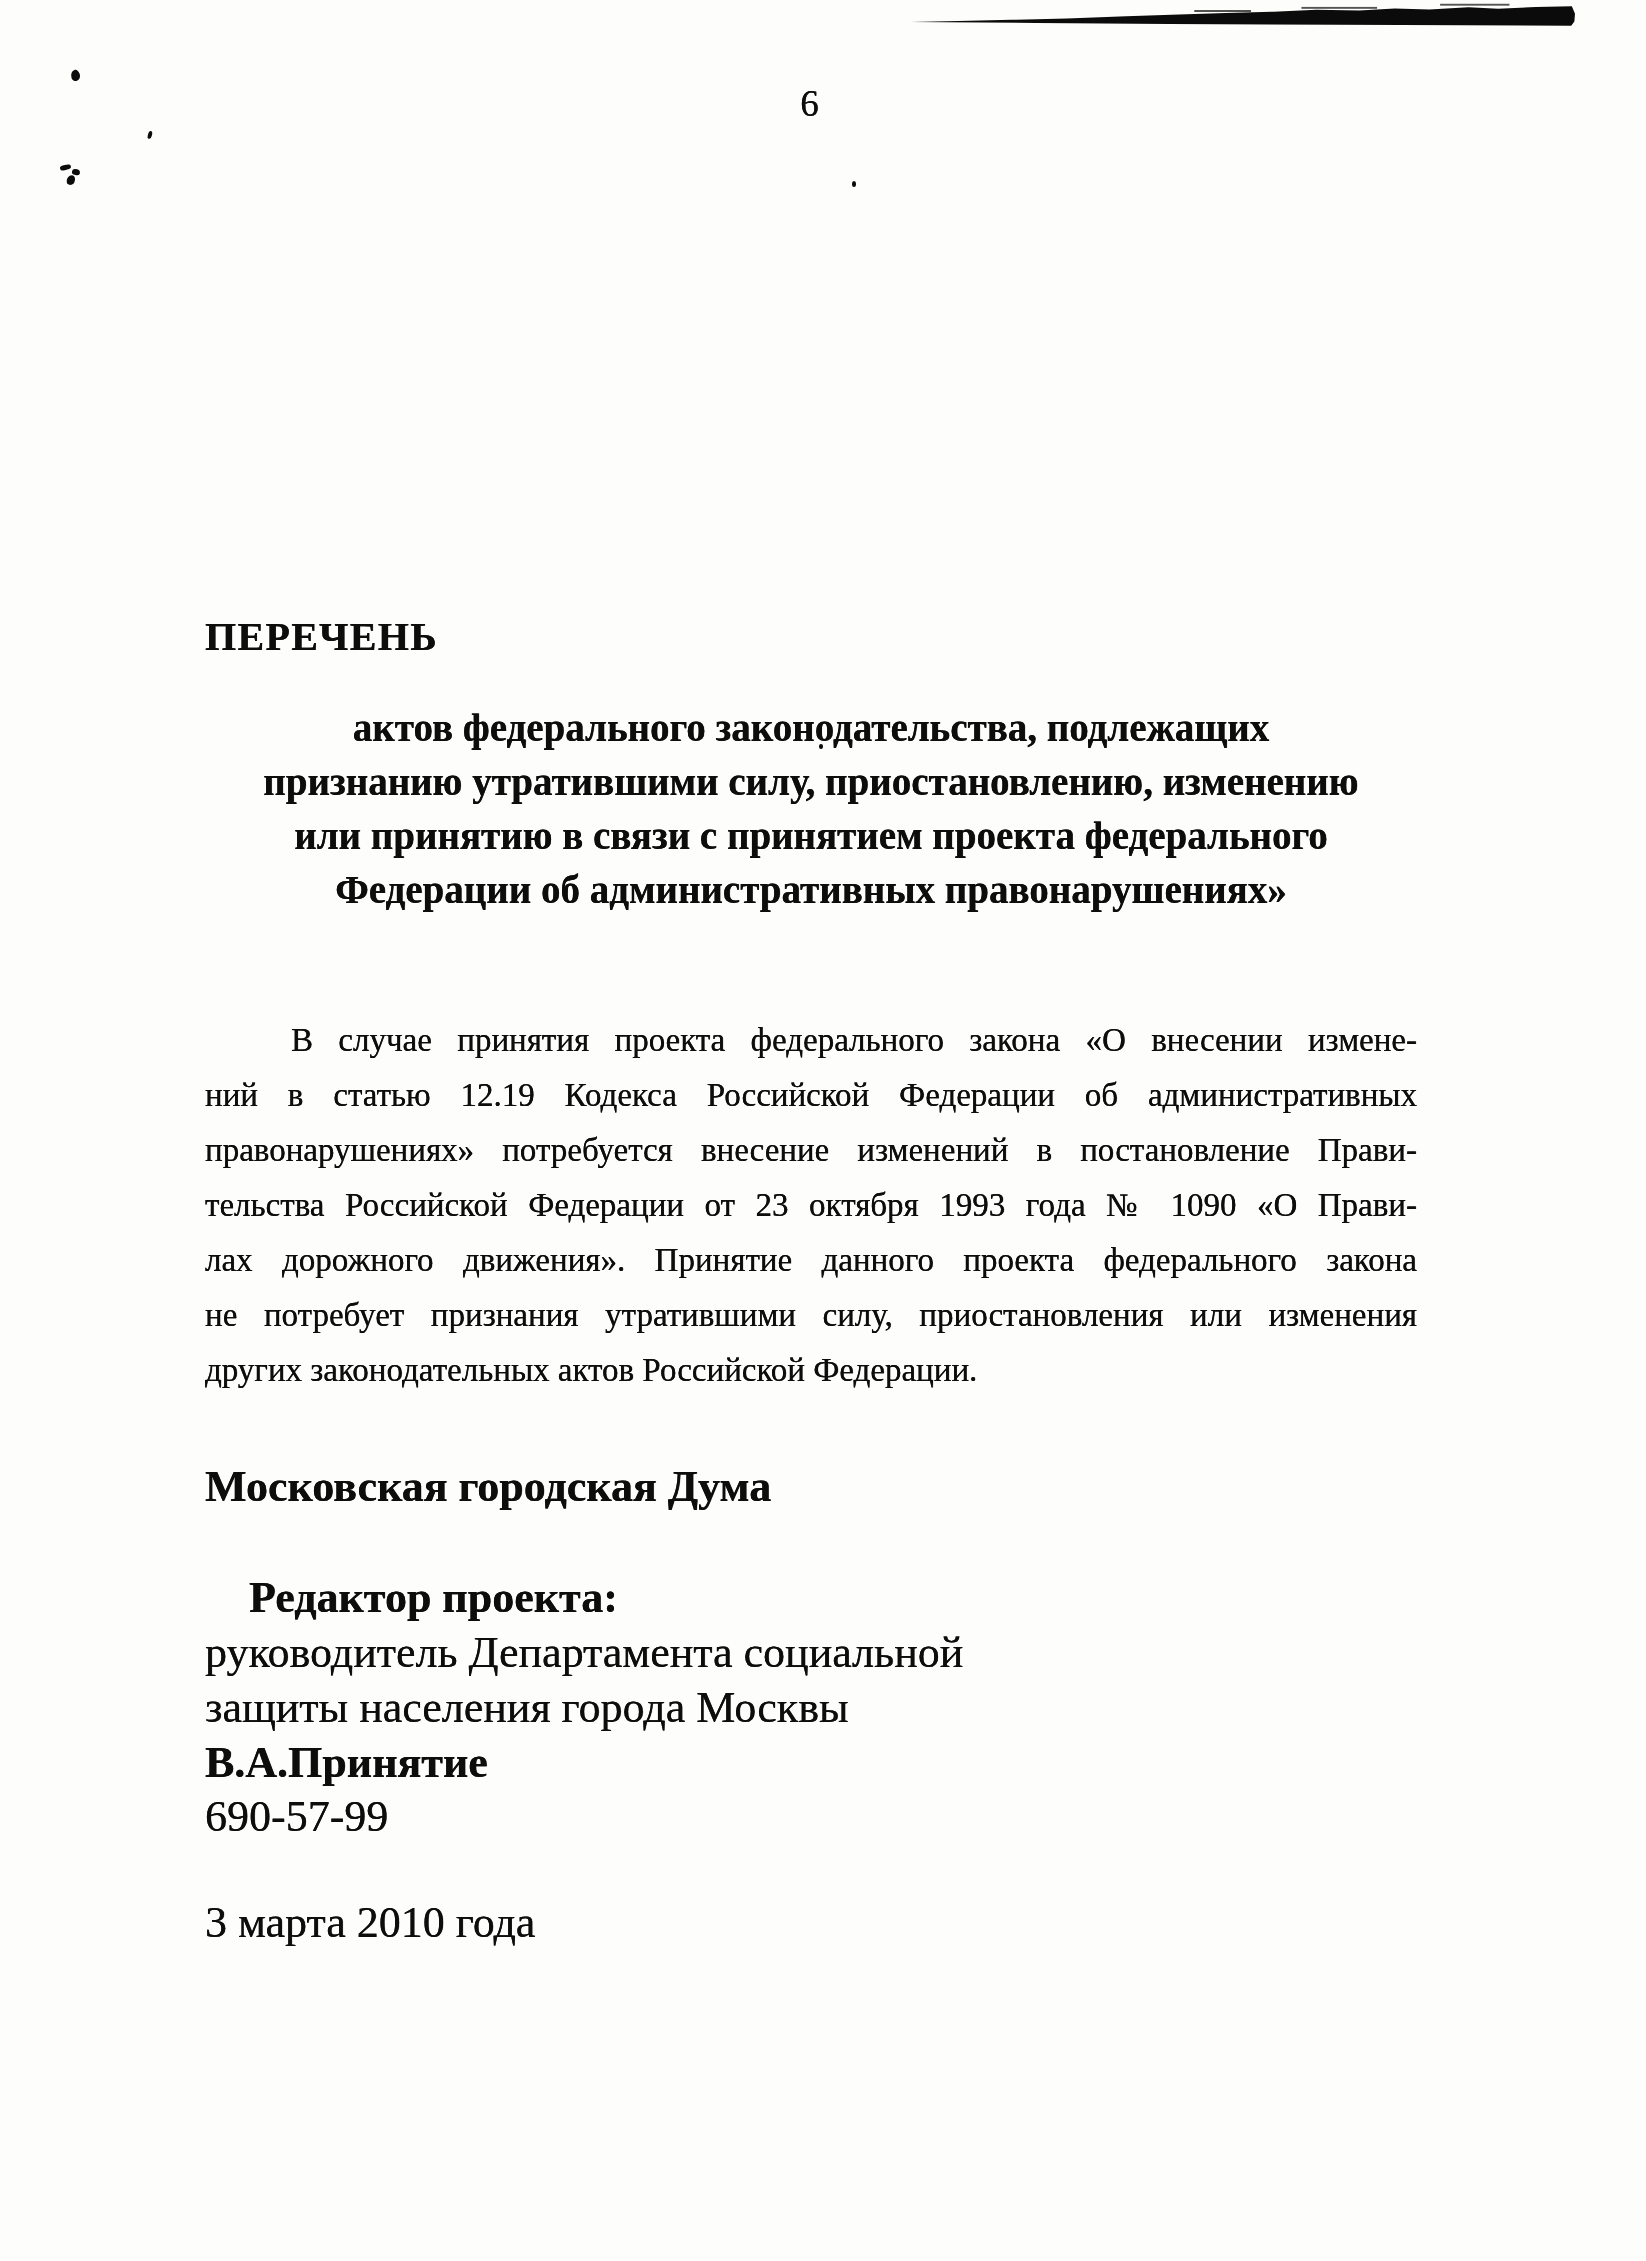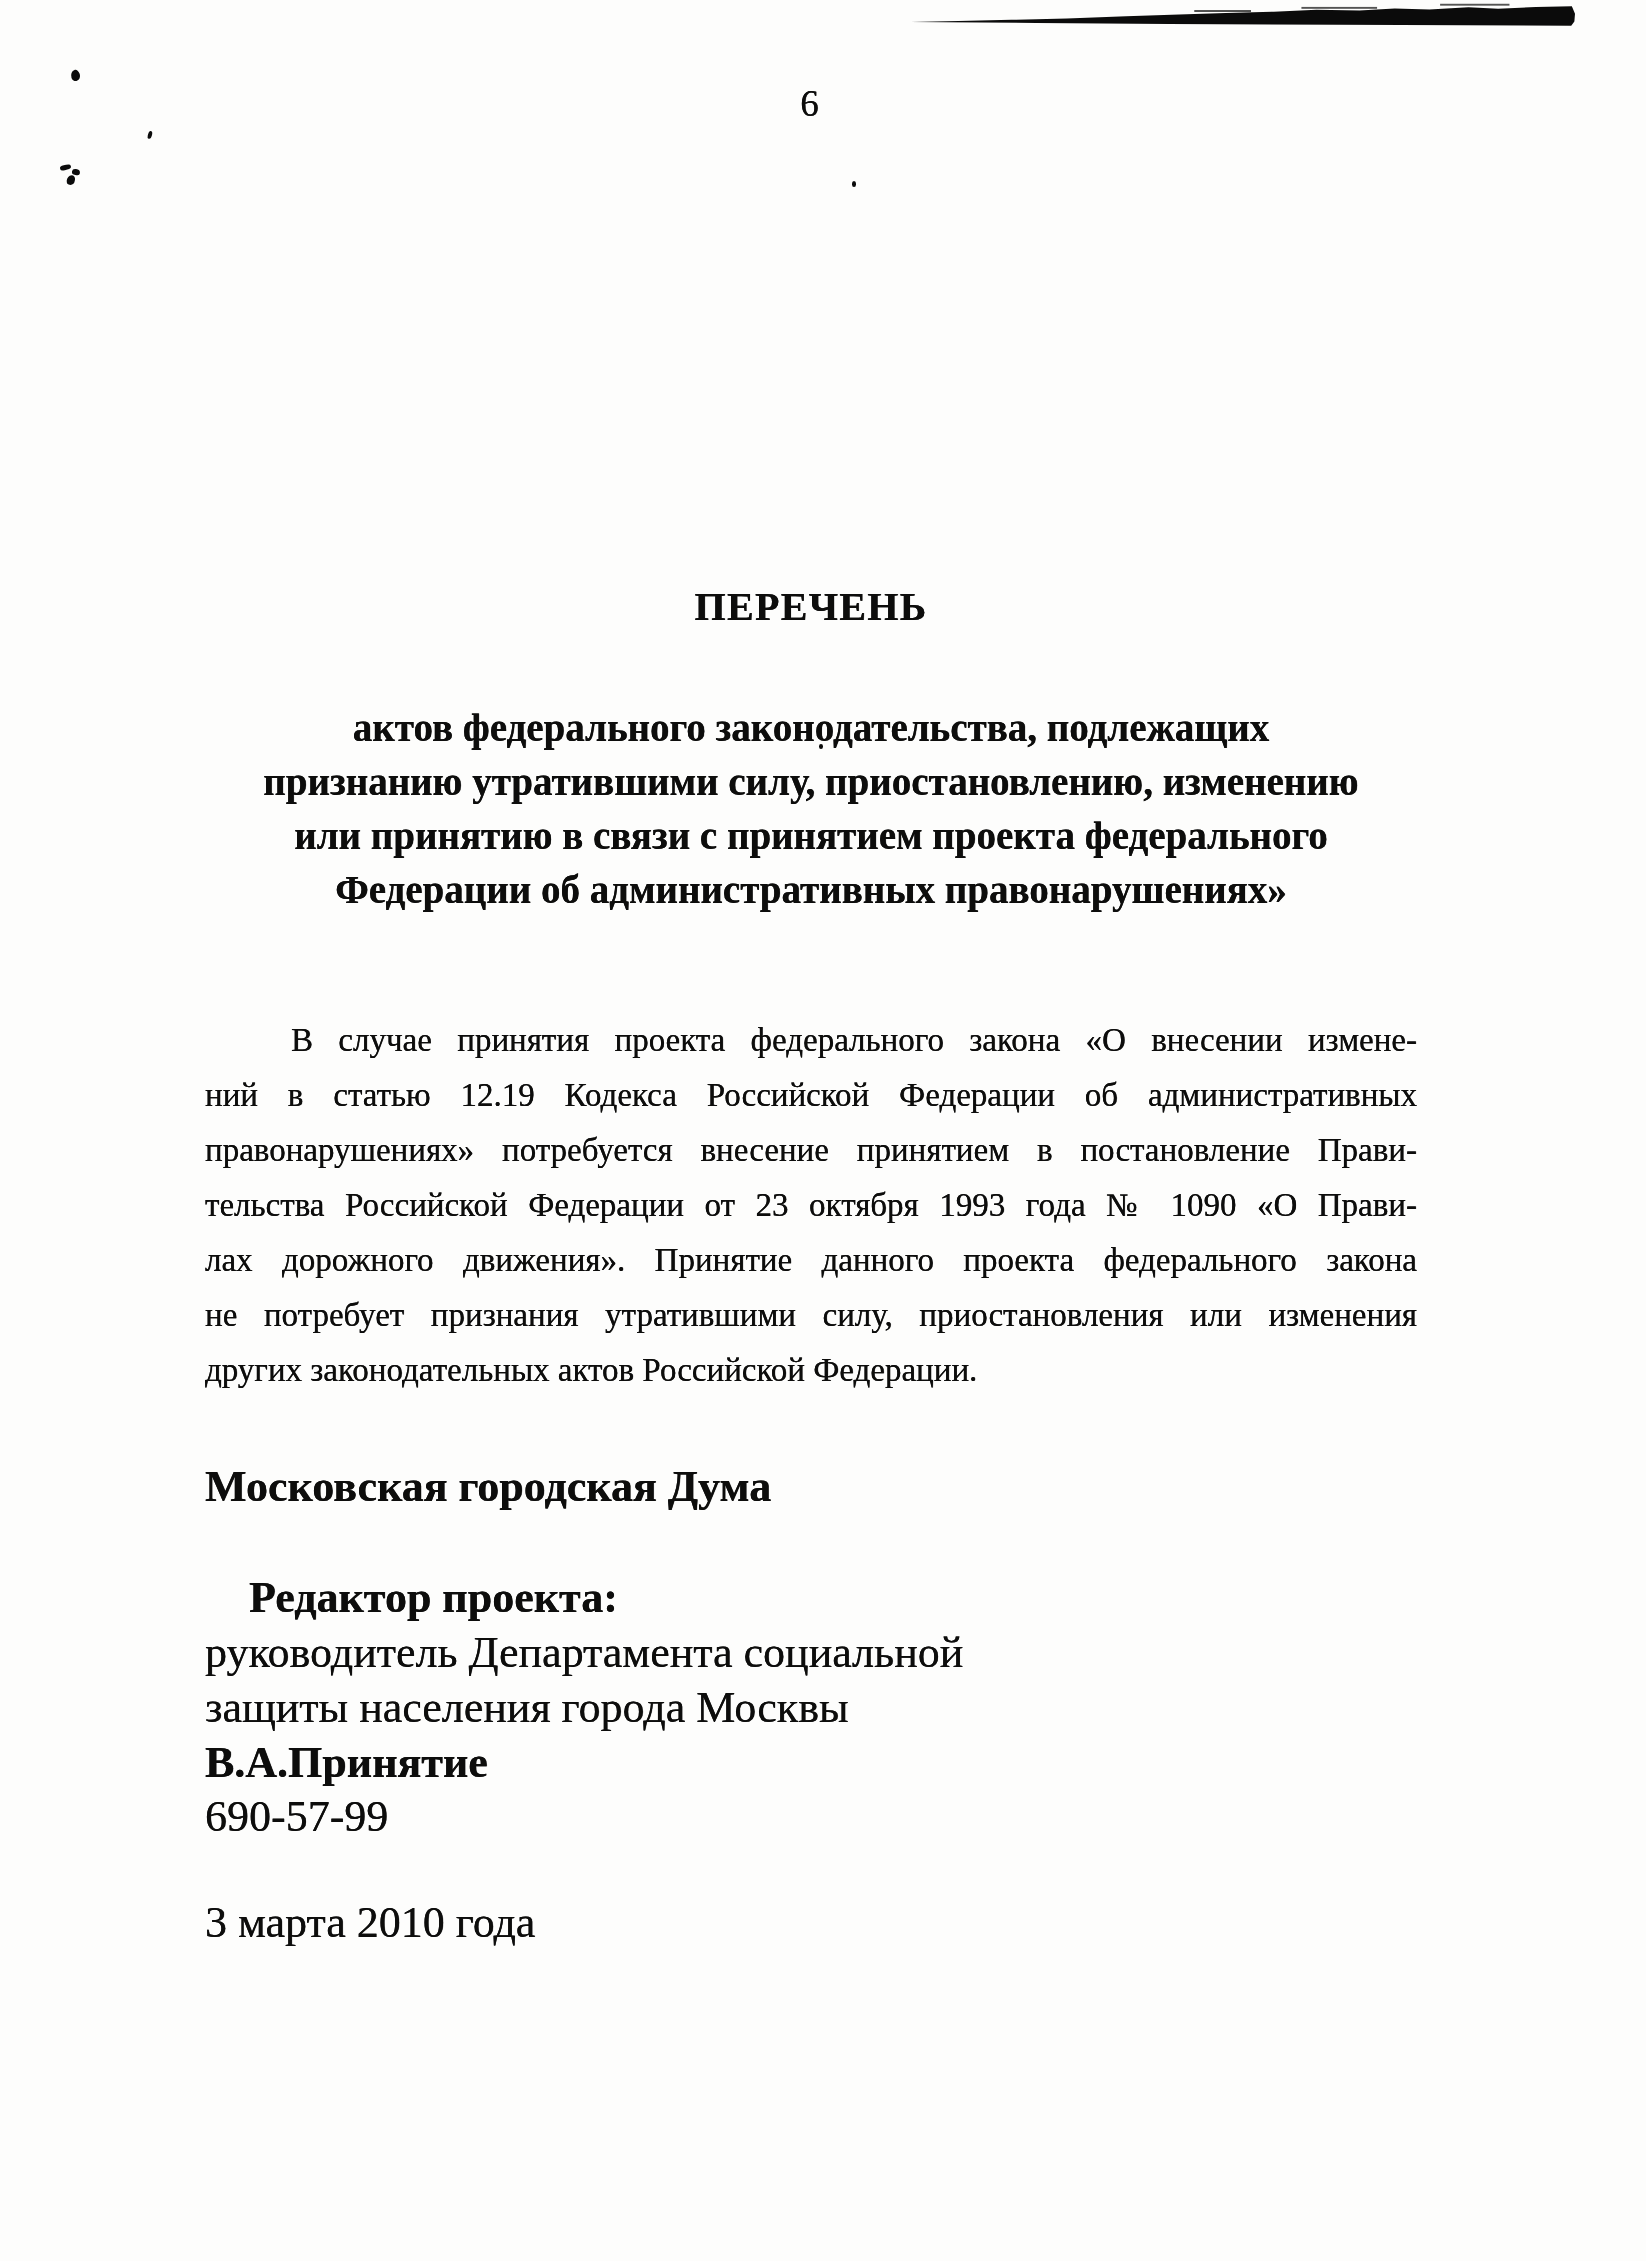--- a/index.html
+++ b/index.html
@@ -25,21 +25,21 @@
     position: absolute; left: 912px; top: 211px; width: 522px;
     font-size: 34px;
   }
   .appendix-block .line { height: 54px; line-height: 54px; overflow: hidden; }
   .jline { text-align: justify; text-align-last: justify; }
 
   
   .main-col { position: absolute; left: 205px; width: 1212px; }
 
   .doc-title {
-    top: 578px; text-align: center;
+    top: 608px; 
     font-size: 40px; font-weight: bold; letter-spacing: 1.3px;
     height: 57px; line-height: 57px;
   }
 
   .subtitle-block { top: 701px; font-size: 39px; font-weight: bold; }
   .subtitle-block .line { height: 54px; line-height: 54px; text-align: center; overflow: hidden; }
 
   .body-block { top: 1013px; font-size: 33px; }
   .body-block .line { height: 55px; line-height: 55px; overflow: hidden; }
   .body-block .indent { text-indent: 86px; }
@@ -93,21 +93,21 @@
   <div class="main-col subtitle-block ink">
     <div class="line">актов федерального законодательства, подлежащих</div>
     <div class="line">признанию утратившими силу, приостановлению, изменению</div>
     <div class="line">или принятию в связи с принятием проекта федерального</div>
     <div class="line">Федерации об административных правонарушениях»</div>
   </div>
 
   <div class="main-col body-block ink">
     <div class="line jline indent">В случае принятия проекта федерального закона «О внесении измене-</div>
     <div class="line jline">ний в статью 12.19 Кодекса Российской Федерации об административных</div>
-    <div class="line jline">правонарушениях» потребуется внесение принятием в постановление Прави-</div>
+    <div class="line jline">правонарушениях» потребуется внесение изменений в постановление Прави-</div>
     <div class="line jline">тельства Российской Федерации от 23 октября 1993 года № 1090 «О Прави-</div>
     <div class="line jline">лах дорожного движения». Принятие данного проекта федерального закона</div>
     <div class="line jline">не потребует признания утратившими силу, приостановления или изменения</div>
     <div class="line">других законодательных актов Российской Федерации.</div>
   </div>
 
   <div class="sig-line bold ink" style="top:1459px;">Московская городская Дума</div>
   <div class="sig-line bold ink" style="top:1570px;margin-left:44px;">Редактор проекта:</div>
   <div class="sig-line ink" style="top:1625px;">руководитель Департамента социальной</div>
   <div class="sig-line ink" style="top:1680px;">защиты населения города Москвы</div>

